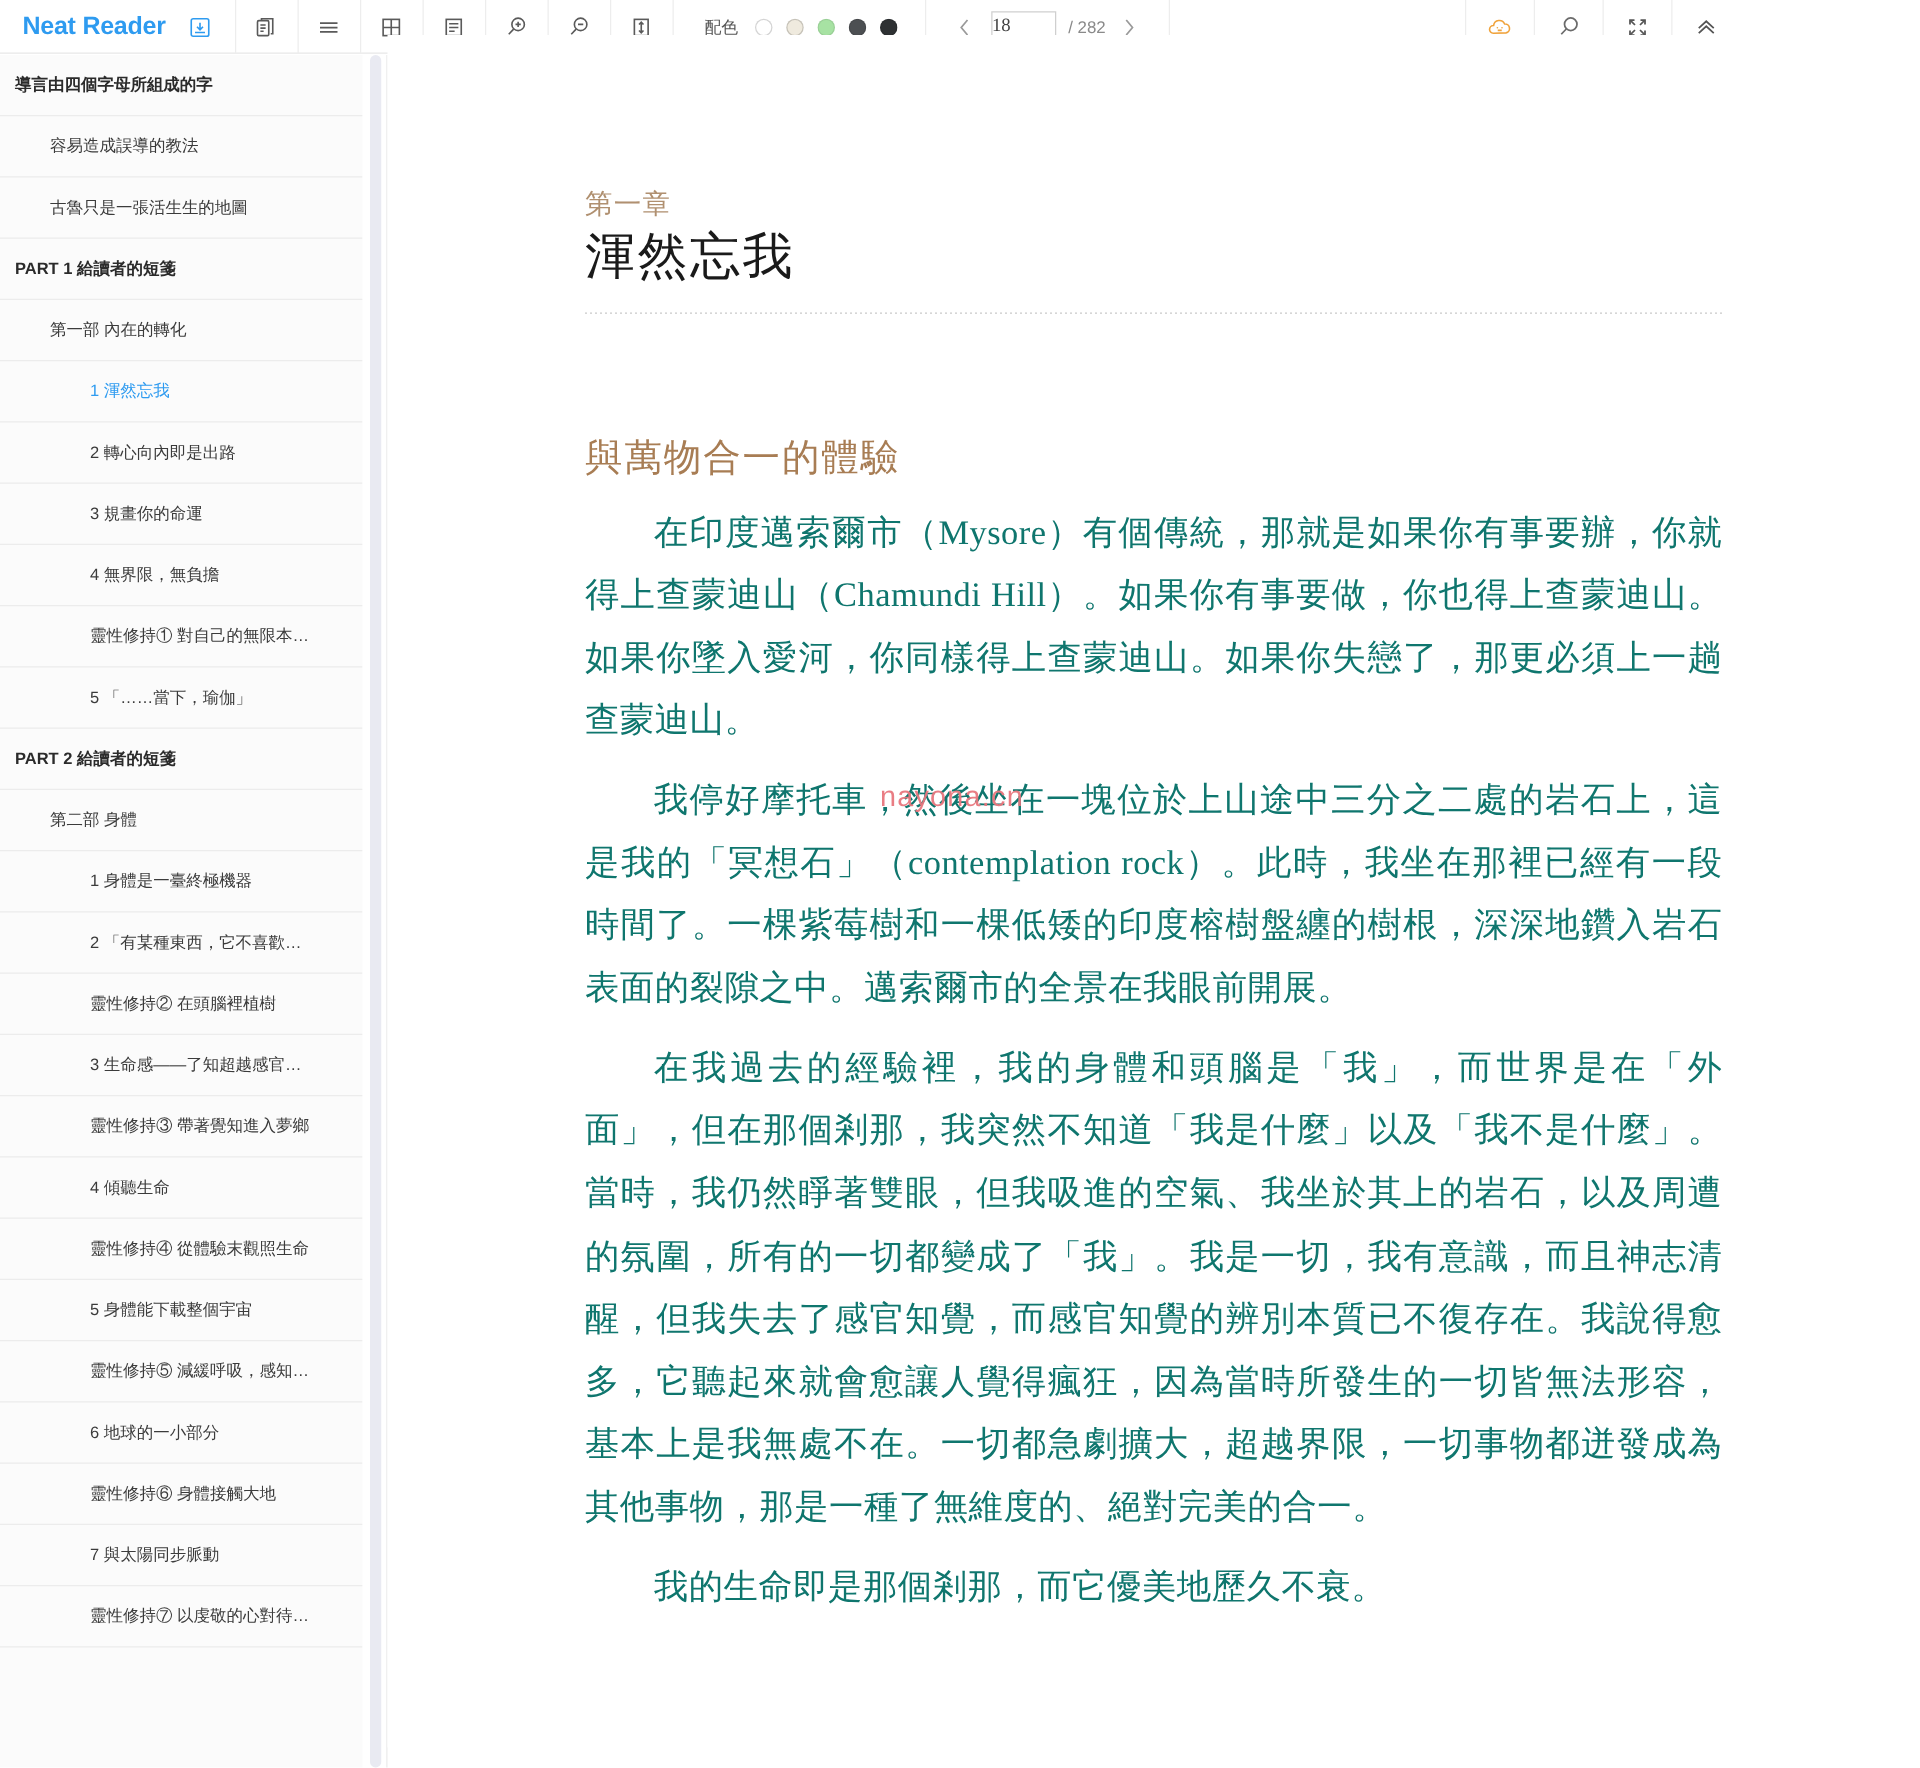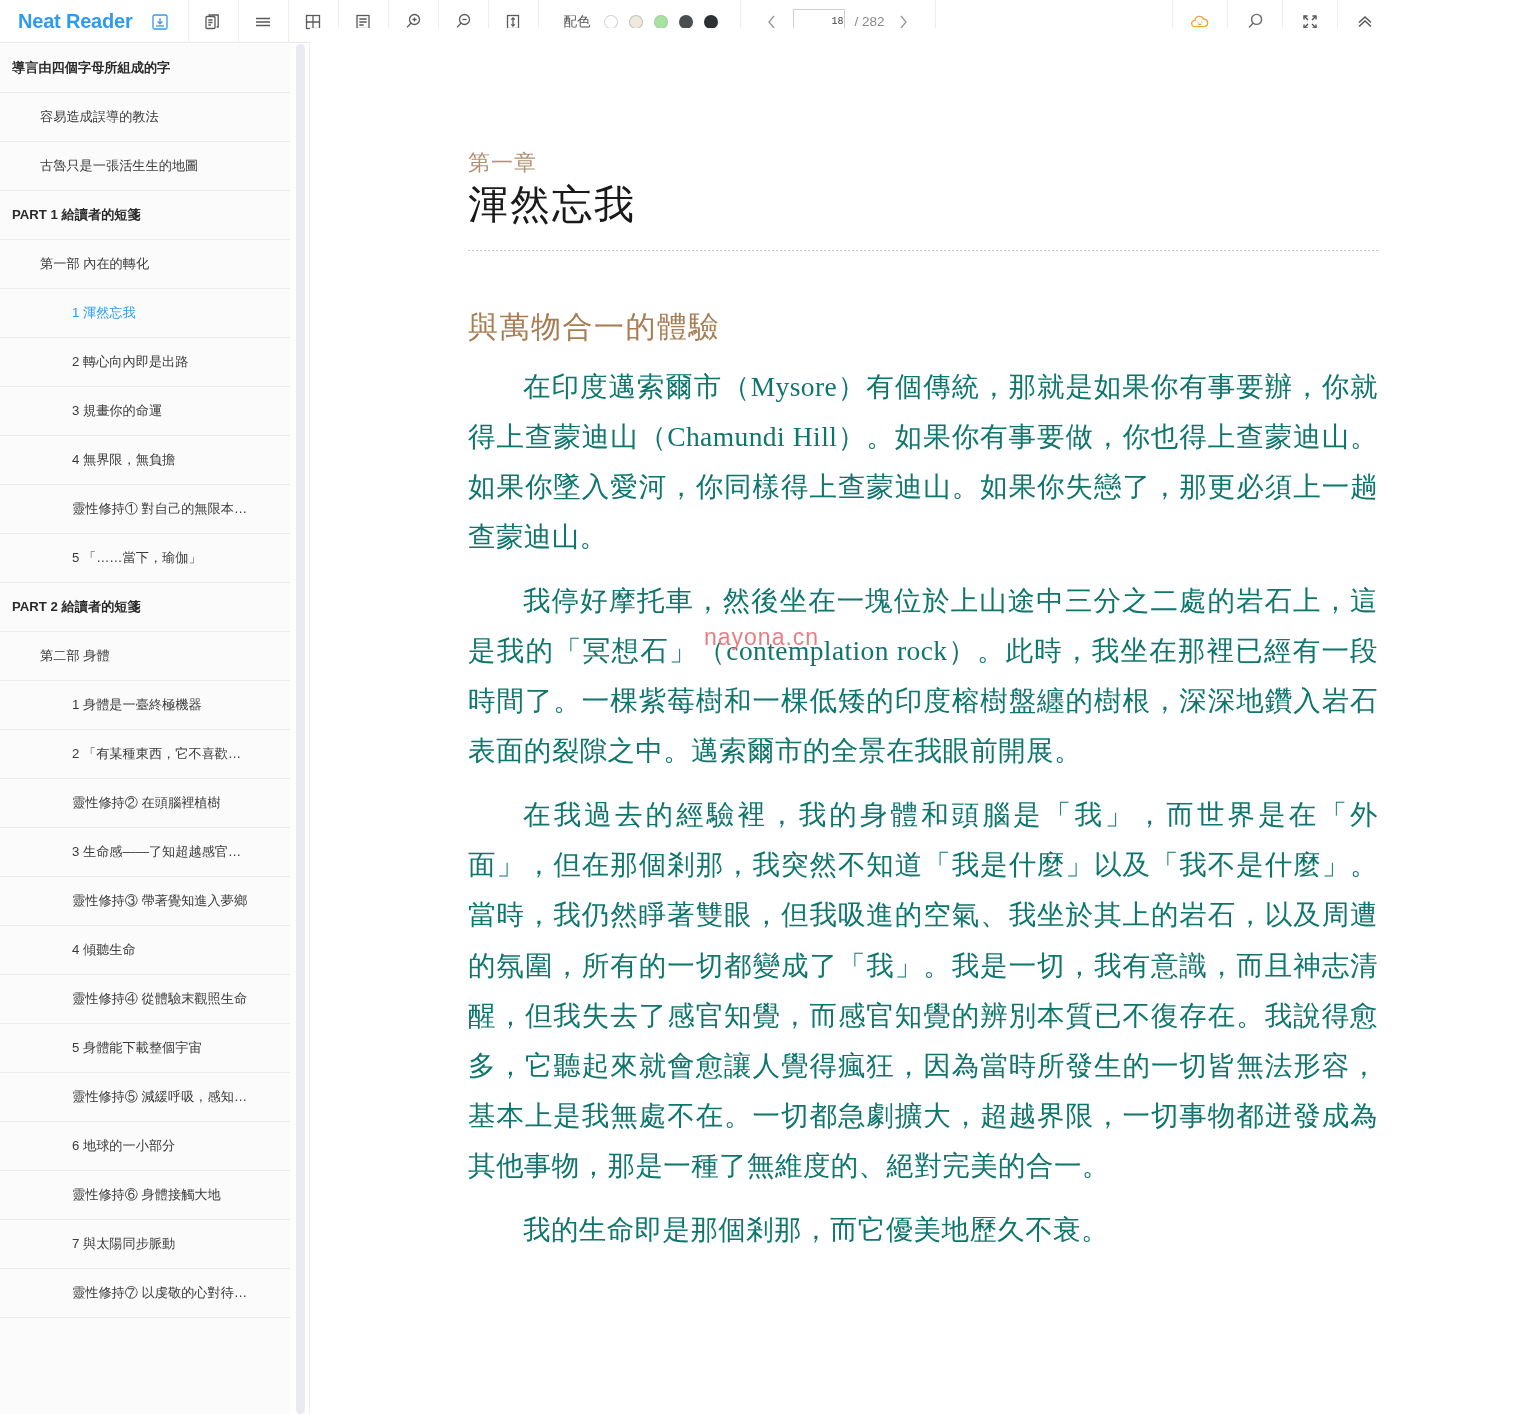--- a/index.html
+++ b/index.html
@@ -62,23 +62,23 @@
     border-right: 1px solid #ededed;
   }
   .pg-arrow {
     width: 30px; height: 30px;
     display: flex; align-items: center; justify-content: center;
     color: #9a9a9a; cursor: pointer;
   }
   .pg-input {
     width: 52px; height: 25px;
     border: 1px solid #cfcfcf;
-    text-align: right;
-    font-size: 10px; color: #444;
-    font-family: Liberation Mono, monospace;
+    text-align: left;
+    font-size: 15px; color: #444;
+    font-family: Liberation Serif, serif;
     background: #fff;
     margin: 0 6px;
   }
   .pg-total { font-size: 13.5px; color: #8a8a8a; margin: 0 4px 0 4px; white-space: nowrap; }
 
   .tb-spacer { flex: 1 1 auto; }
   .tb-right { display: flex; align-items: stretch; }
   .tb-right .icon-btn { width: 55px; border-left: 1px solid #ededed; }
 
   
@@ -171,21 +171,21 @@
     background-image: linear-gradient(to right, #c9c9c9 0 2px, transparent 2px 4px);
     background-size: 4px 1px;
     background-repeat: repeat-x;
   }
   .sec-head {
     font-family: "Liberation Serif", serif;
     font-size: 30px;
     color: #a87d54;
     font-weight: normal;
     letter-spacing: 1.5px;
-    margin-top: 56px;
+    margin-top: 95px;
     margin-bottom: 6px;
   }
   .para {
     font-family: "Liberation Serif", serif;
     font-size: 27.5px;
     line-height: 1.82;
     color: #0f766e;
     text-align: justify;
     text-indent: 2em;
     letter-spacing: 0.4px;

